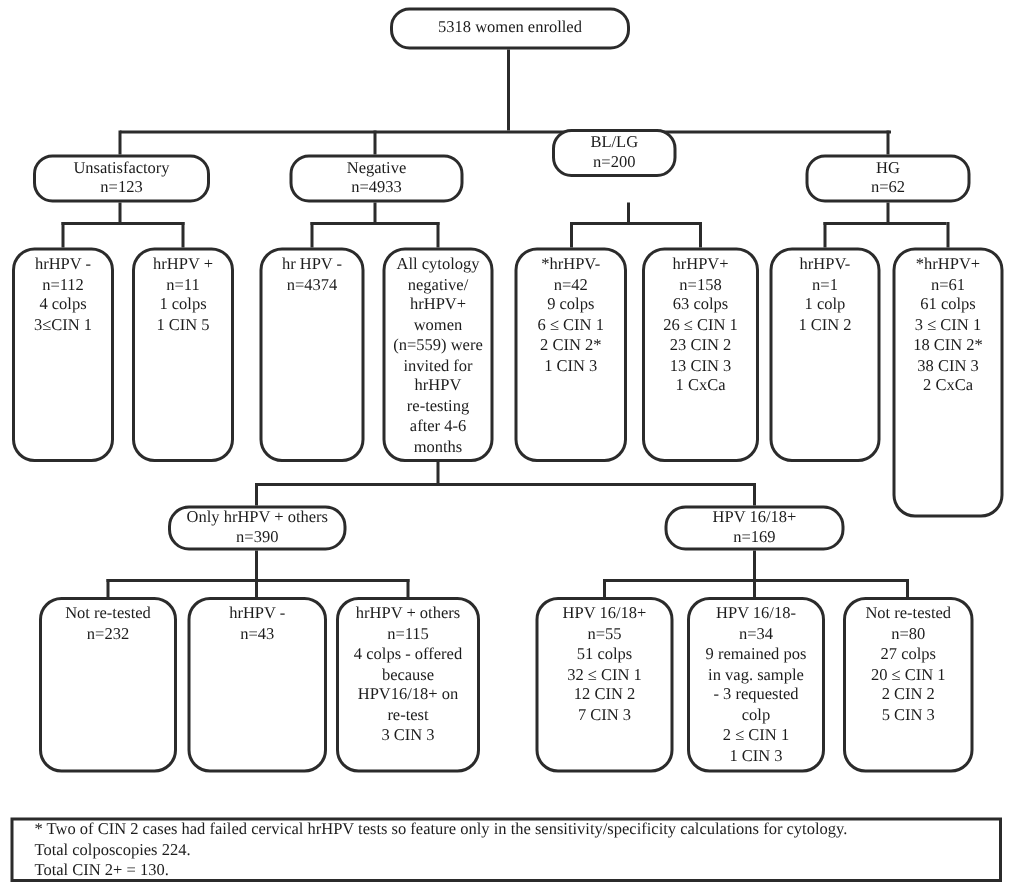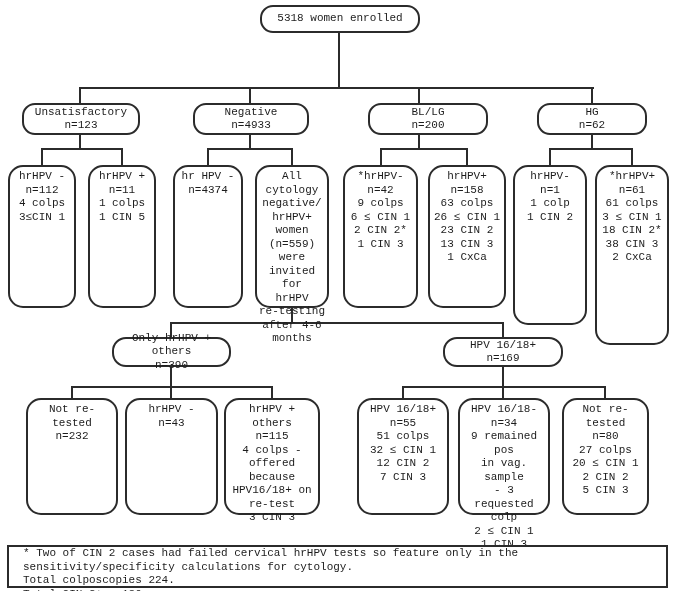--- a/index.html
+++ b/index.html
@@ -1,18 +1,18 @@
 <!DOCTYPE html>
 <html><head>
 <meta charset="utf-8">
 <style>
   html,body { margin:0; padding:0; background:#ffffff; }
   .canvas {
     position:relative; width:675px; height:591px; background:#ffffff;
-    font-family:Liberation Mono, monospace; color:#1c1c1c;
+    font-family:Liberation Serif, serif; color:#1c1c1c;
   }
   .node {
     position:absolute; box-sizing:border-box;
     border:2px solid #2b2b2b; border-radius:15px; background:#ffffff;
     font-size:11px; line-height:13.5px; text-align:center;
     white-space:pre-line; padding:3px 2px;
   }
   .node.vcenter { display:flex; align-items:center; justify-content:center; }
   .vl { position:absolute; width:2px; background:#2b2b2b; }
   .hl { position:absolute; height:2px; background:#2b2b2b; }
@@ -71,21 +71,21 @@
   <div class="vl" style="left:402px;top:386px;height:12px"></div>
   <div class="vl" style="left:502px;top:386px;height:12px"></div>
   <div class="vl" style="left:604px;top:386px;height:12px"></div>
 
   <div class="node vcenter" style="left:260px;top:5px;width:160px;height:28px;border-radius:13px">5318 women enrolled</div>
 
   <div class="node vcenter" style="left:22px;top:103px;width:118px;height:32px;border-radius:13px">Unsatisfactory
 n=123</div>
   <div class="node vcenter" style="left:193px;top:103px;width:116px;height:32px;border-radius:13px">Negative
 n=4933</div>
-  <div class="node vcenter" style="left:368px;top:103px;width:120px;height:32px;border-radius:13px">BL/LG
+  <div class="node vcenter" style="left:368px;top:86px;width:83px;height:32px;border-radius:13px">BL/LG
 n=200</div>
   <div class="node vcenter" style="left:537px;top:103px;width:110px;height:32px;border-radius:13px">HG
 n=62</div>
 
   <div class="node" style="left:8px;top:165px;width:68px;height:143px">hrHPV -
 n=112
 4 colps
 3≤CIN 1</div>
   <div class="node" style="left:88px;top:165px;width:68px;height:143px">hrHPV +
 n=11
@@ -109,21 +109,21 @@
 6 ≤ CIN 1
 2 CIN 2*
 1 CIN 3</div>
   <div class="node" style="left:428px;top:165px;width:78px;height:143px">hrHPV+
 n=158
 63 colps
 26 ≤ CIN 1
 23 CIN 2
 13 CIN 3
 1 CxCa</div>
-  <div class="node" style="left:513px;top:165px;width:74px;height:160px">hrHPV-
+  <div class="node" style="left:513px;top:165px;width:74px;height:143px">hrHPV-
 n=1
 1 colp
 1 CIN 2</div>
   <div class="node" style="left:595px;top:165px;width:74px;height:180px">*hrHPV+
 n=61
 61 colps
 3 ≤ CIN 1
 18 CIN 2*
 38 CIN 3
 2 CxCa</div>

